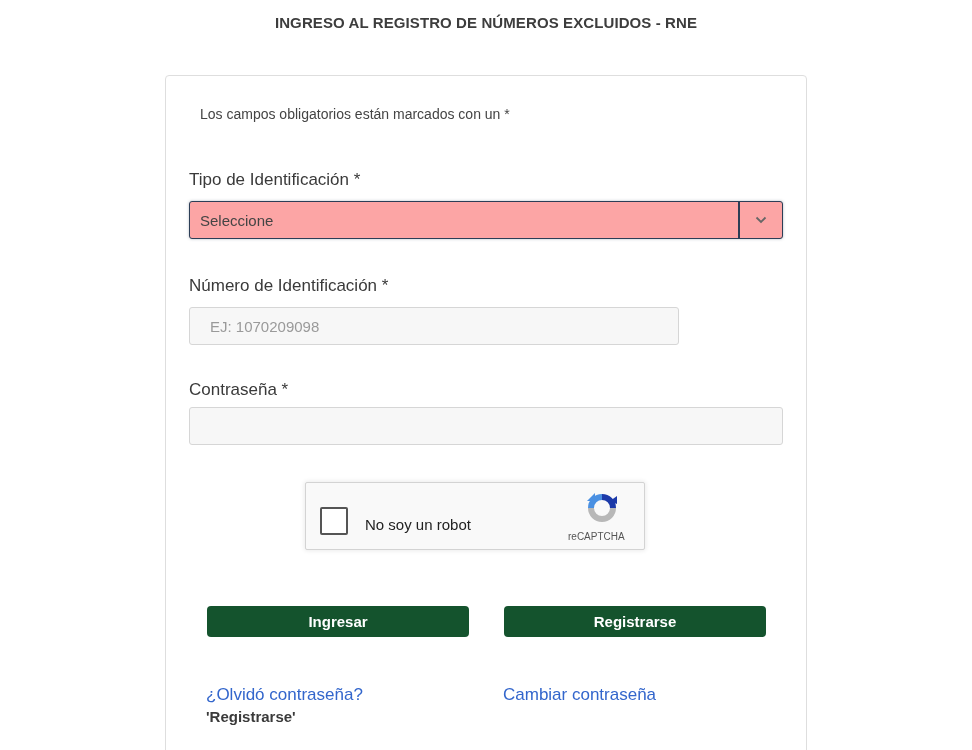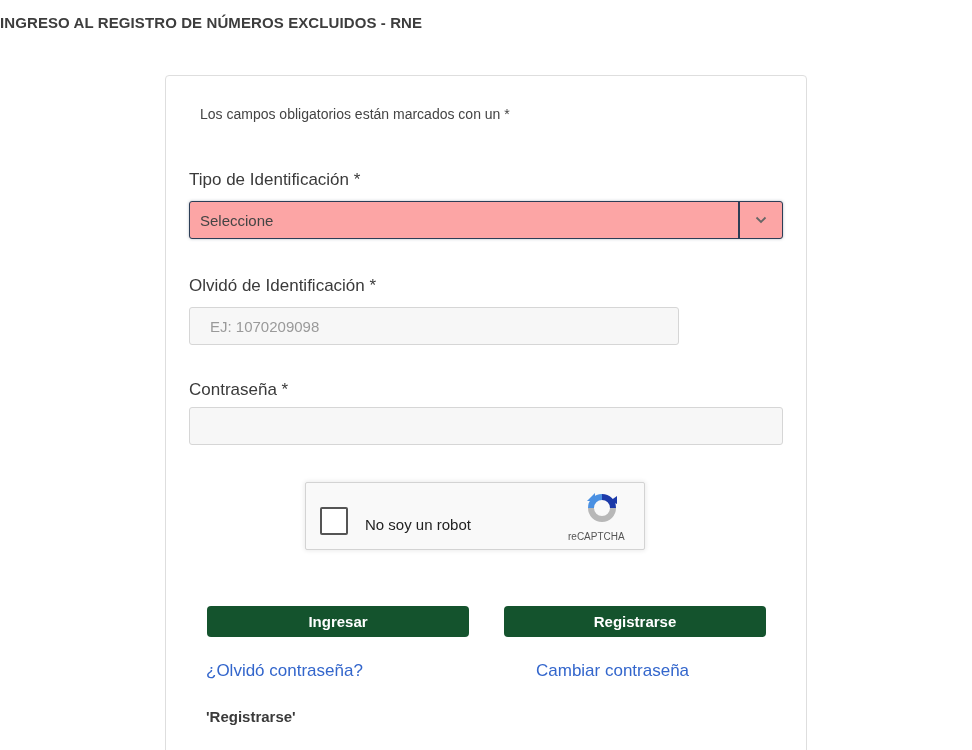--- a/index.html
+++ b/index.html
@@ -5,21 +5,21 @@
     html, body { margin: 0; padding: 0; }
     body {
       width: 972px; height: 750px; overflow: hidden;
       background: #ffffff;
       font-family: "Liberation Sans", "DejaVu Sans", sans-serif;
       color: #333333;
       position: relative;
     }
     .page-title {
       position: absolute; left: 0; top: 14px; width: 972px;
-      font-size: 15px; font-weight: bold;
+      text-align: center; font-size: 15px; font-weight: bold;
       color: #3d3d3d; letter-spacing: 0.1px;
     }
     .card {
       position: absolute; left: 165px; top: 75px;
       width: 640px; height: 700px;
       border: 1px solid #dedede; border-radius: 4px;
       background: #fff;
     }
     .req-note {
       position: absolute; left: 200px; top: 106px;
@@ -85,21 +85,21 @@
       position: absolute; left: 262px; top: 48px;
       font-size: 10px; color: #555;
     }
     .btn {
       position: absolute; top: 606px; width: 262px; height: 31px;
       background: #14532d; color: #fff; border: none; border-radius: 4px;
       font-size: 15px; font-weight: bold; cursor: pointer;
       font-family: "Liberation Sans", "DejaVu Sans", sans-serif;
     }
     .link {
-      position: absolute; top: 661px;
+      position: absolute; top: 685px;
       font-size: 17px; color: #3366cc; text-decoration: none; cursor: pointer;
     }
     .footnote {
       position: absolute; left: 206px; top: 705px;
       font-size: 15px; font-weight: bold; color: #3a3a3a; line-height: 23px;
       width: 520px;
     }
   </style>
 </head>
 <body>
@@ -113,21 +113,21 @@
 <div class="field-label" style="top:170px;">Tipo de Identificación *</div>
 <div class="select-box">
   <span class="select-value">Seleccione</span>
   <span class="select-arrow">
     <svg width="12" height="8" viewBox="0 0 12 8">
         <path d="M1.5 1.5 L6 6 L10.5 1.5" fill="none" stroke="#666" stroke-width="1.8"></path>
       </svg>
   </span>
 </div>
 
-<div class="field-label" style="top:276px;">Olvidó de Identificación *</div>
+<div class="field-label" style="top:276px;">Número de Identificación *</div>
 <input class="text-input" type="text" style="top: 307px; width: 490px;" placeholder="EJ: 1070209098">
 
 <div class="field-label" style="top:356px;margin-top:24px;">Contraseña *</div>
 <input class="text-input" type="password" style="top: 407px; width: 594px;">
 
 <div class="recaptcha">
   <div class="rc-checkbox"></div>
   <span class="rc-label">No soy un robot</span>
   <svg class="rc-logo" viewBox="0 0 36 36">
     <path d="M18 4 A14 14 0 0 1 32 18 L26 18 A8 8 0 0 0 18 10 Z" fill="#1c3aa9"></path>
@@ -136,17 +136,17 @@
     <path d="M11 3 L11 11 L3 11 Z" fill="#4a90e2"></path>
     <path d="M33 14 L33 6 L26 11 Z" fill="#1c3aa9"></path>
   </svg>
   <span class="rc-brand">reCAPTCHA</span>
 </div>
 
 <button class="btn" style="left:207px;">Ingresar</button>
 <button class="btn" style="left:504px;">Registrarse</button>
 
 <a class="link" style="left:206px;">¿Olvidó contraseña?</a>
-<a class="link" style="left:503px;margin-left:33px;">Cambiar contraseña</a>
+<a class="link" style="left:503px;">Cambiar contraseña</a>
 
 <div class="footnote">
   <div>'Registrarse'</div>
 </div>
 
 </body></html>

